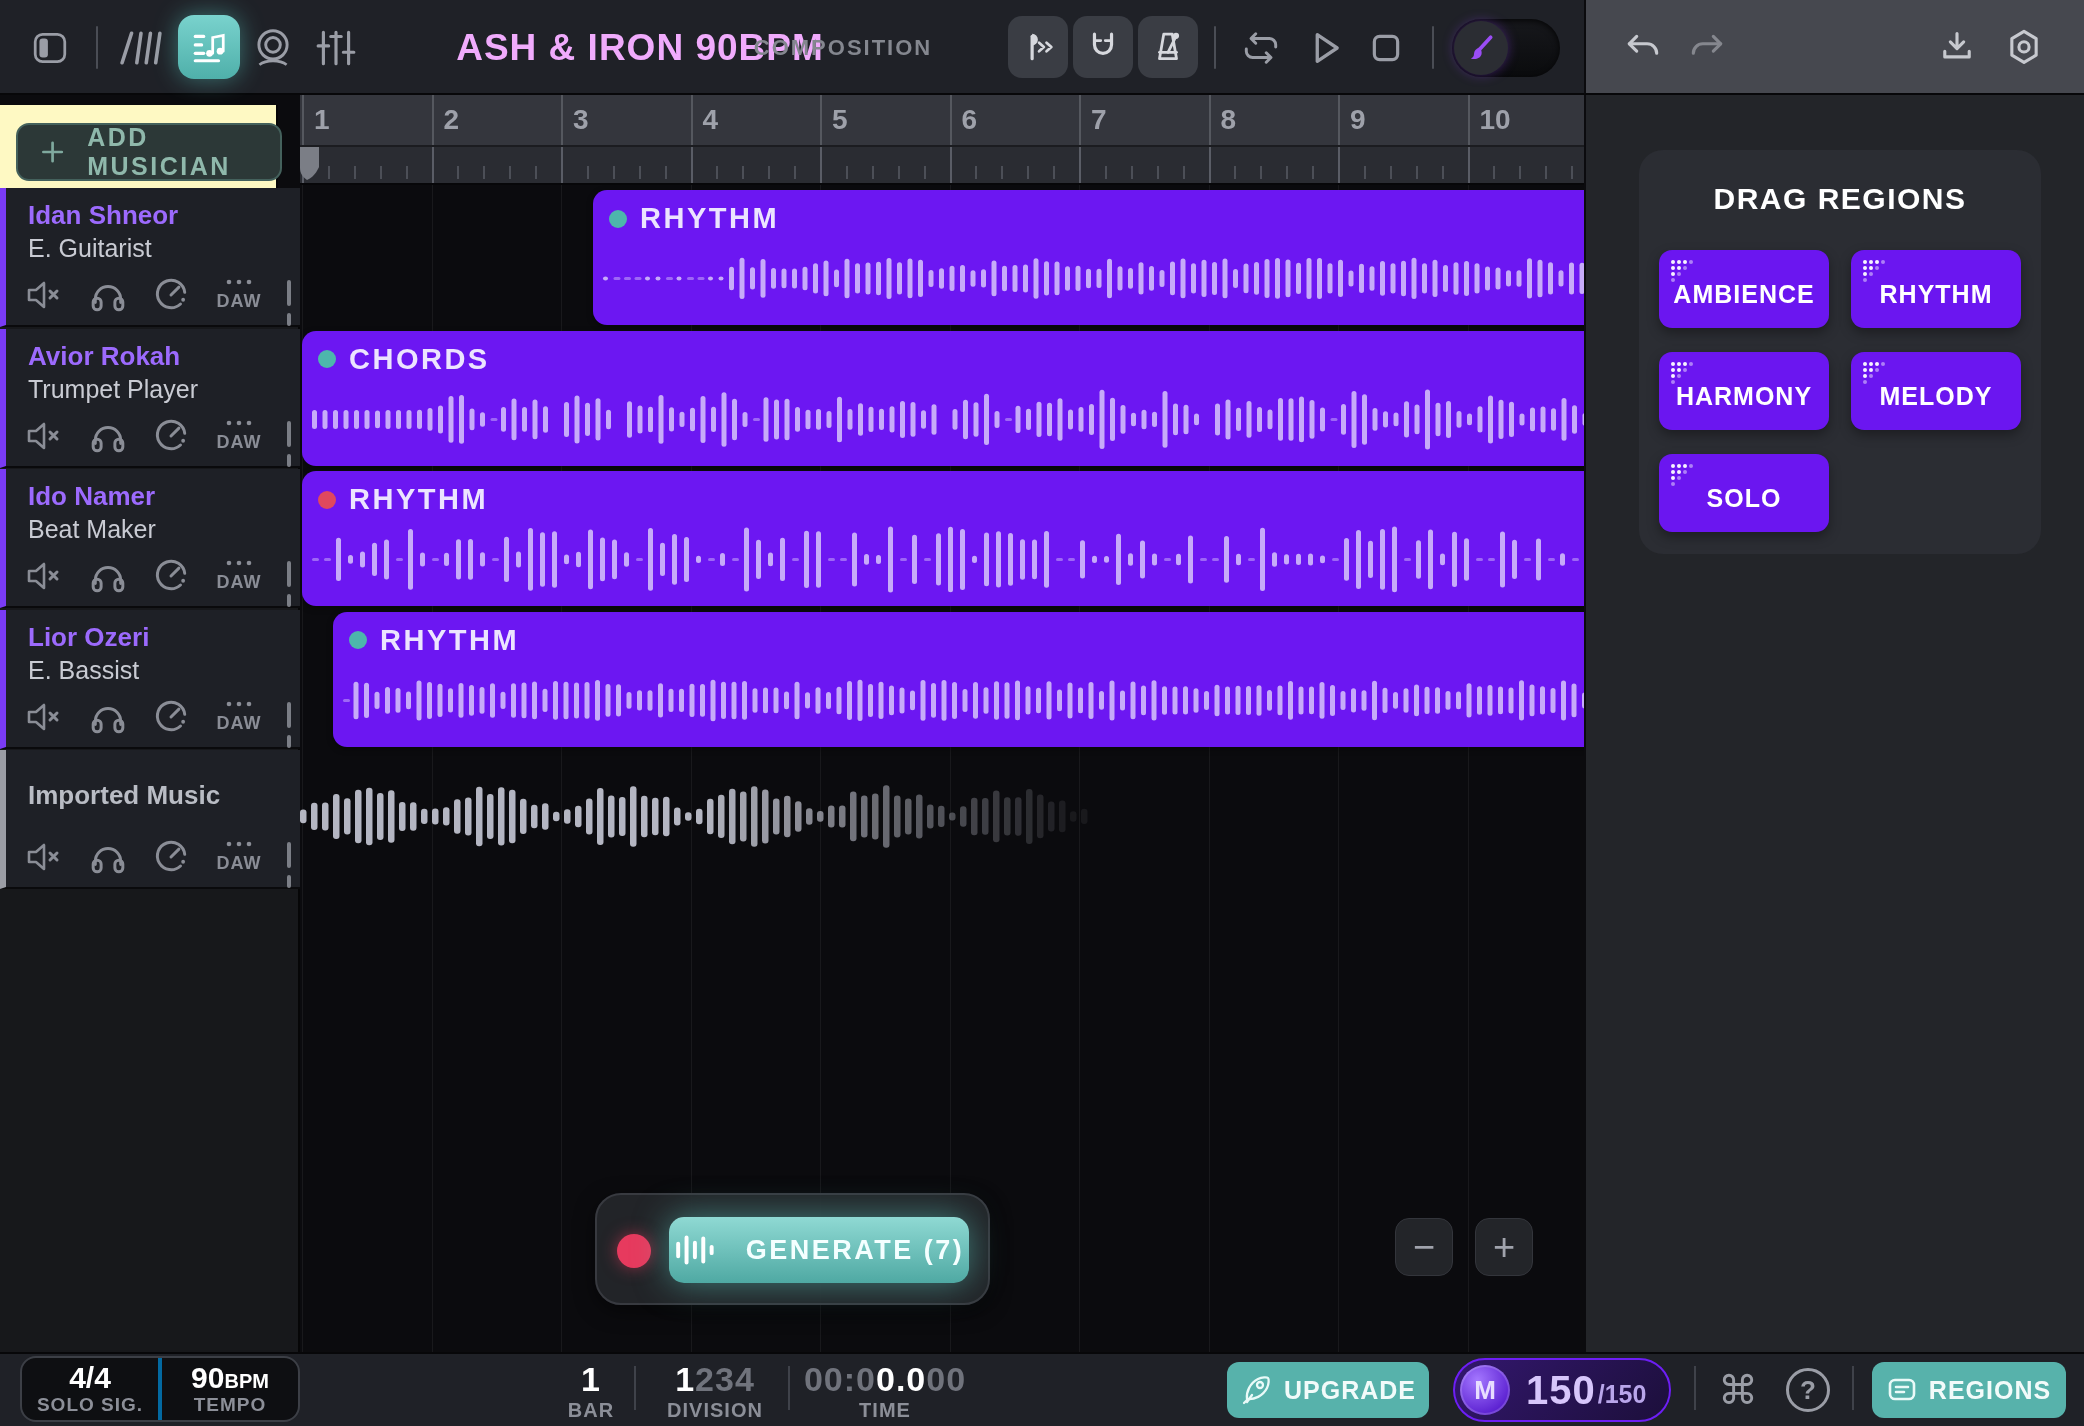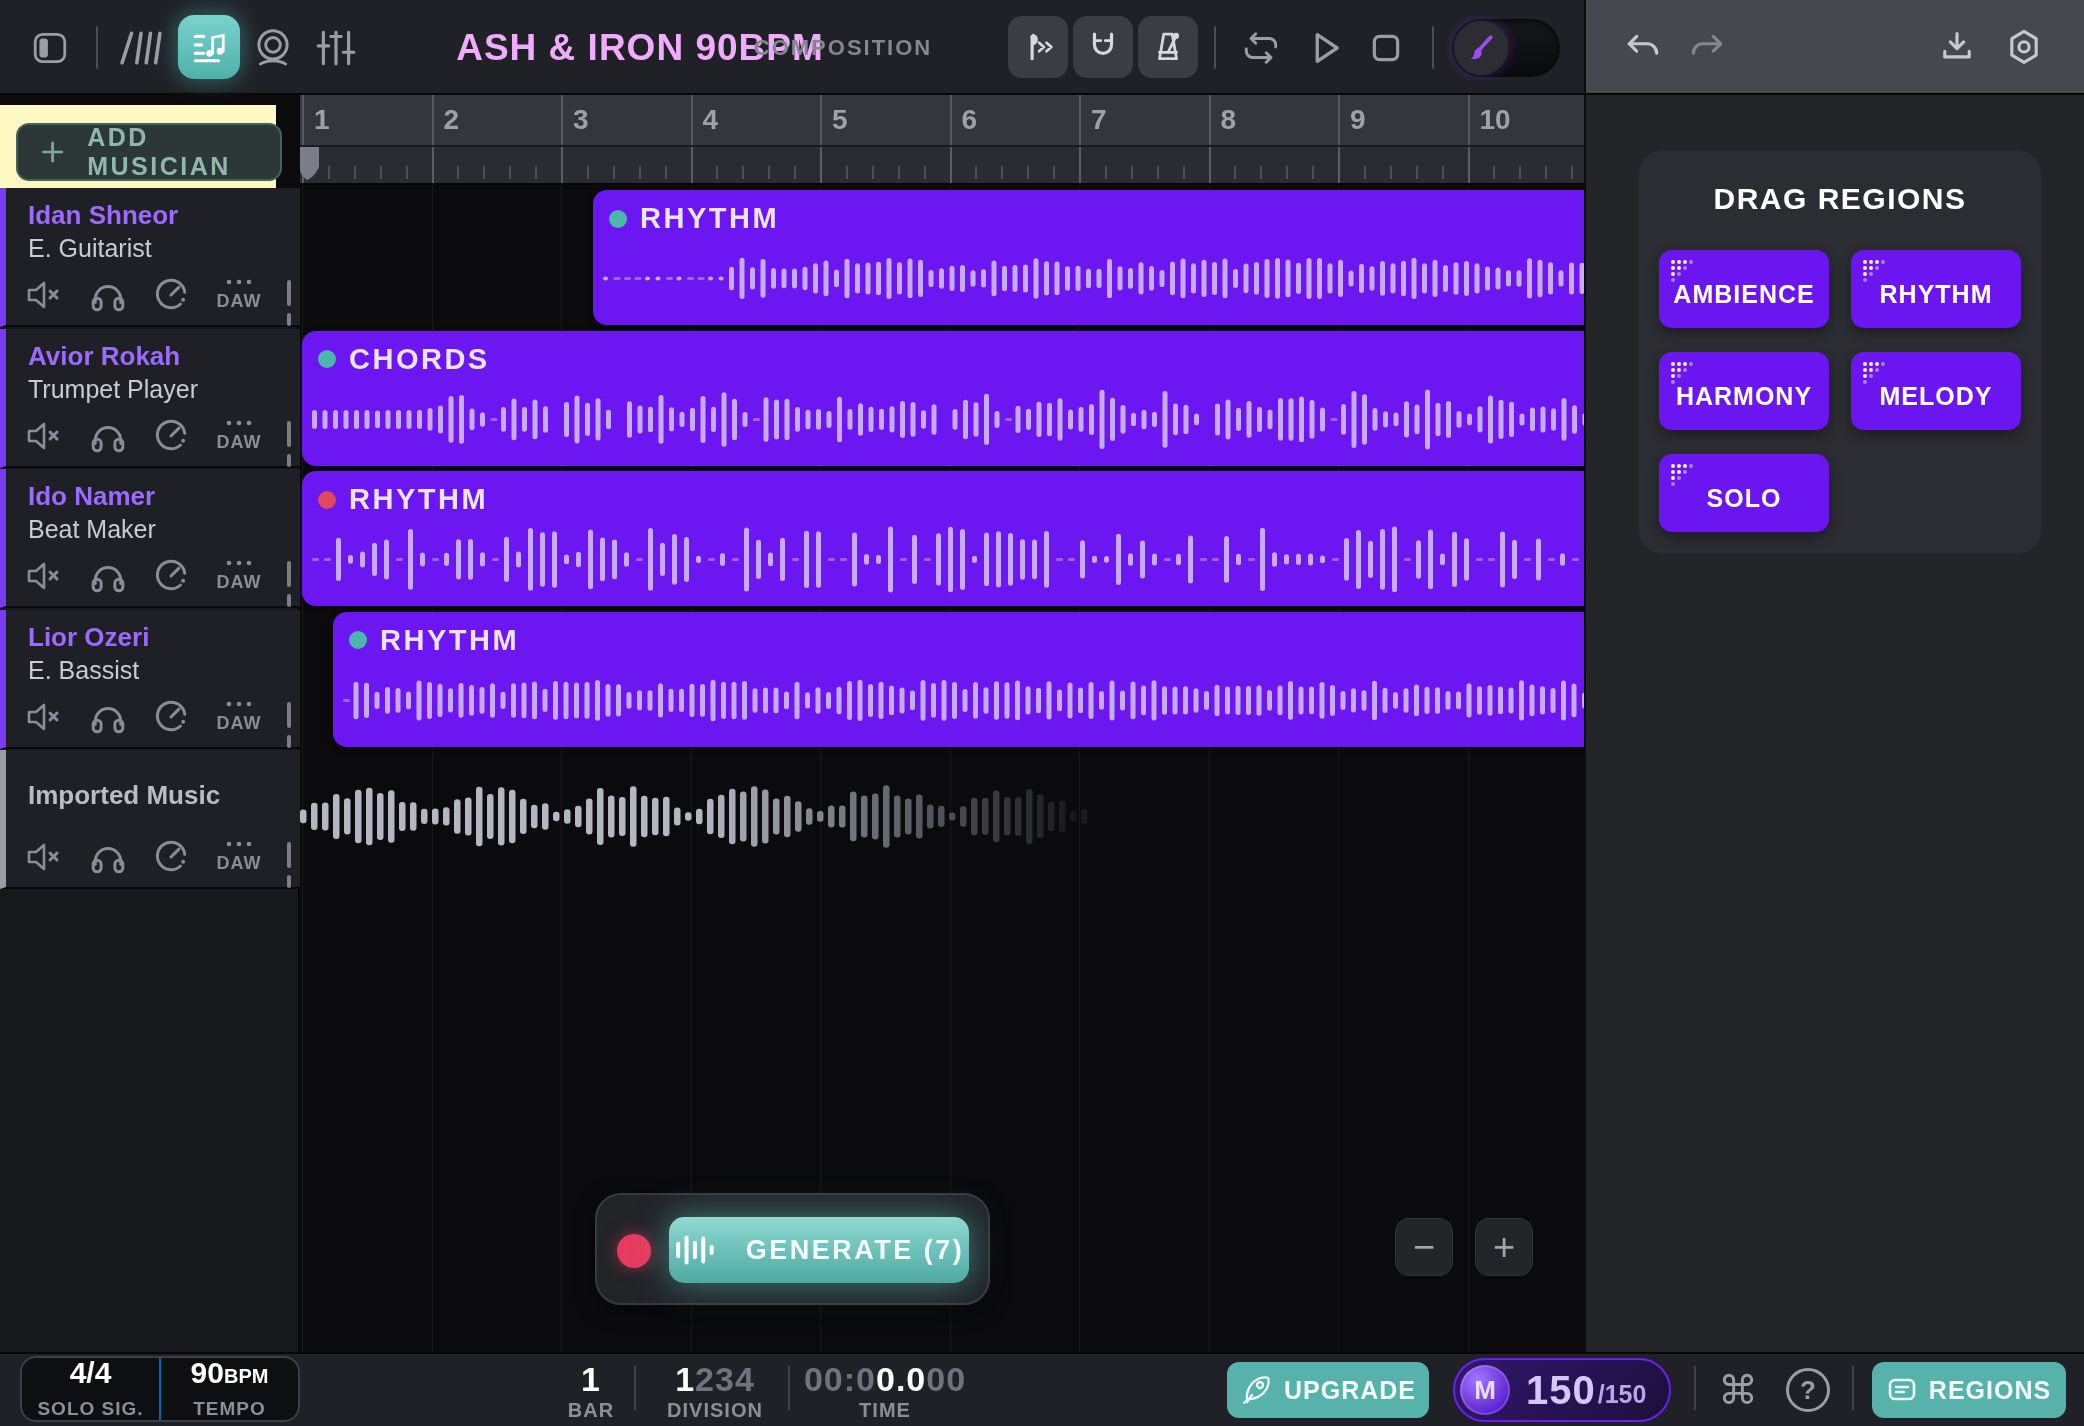--- a/index.html
+++ b/index.html
@@ -72,22 +72,22 @@
   background:linear-gradient(180deg,#8fd9d3,#4fa9a3);display:flex;align-items:center;justify-content:center;gap:26px;
   box-shadow:0 0 34px rgba(95,216,204,.5)}
 .genlabel{font-size:27px;font-weight:bold;letter-spacing:2.5px;color:#f4ffff}
 .zoombtn{position:absolute;top:1218px;width:58px;height:58px;border-radius:14px;background:#232529;border:1px solid #33353b;
   display:flex;align-items:center;justify-content:center;font-size:38px;color:#a0a3ac}
 
 
 .bottombar{position:absolute;left:0;top:1352px;width:2084px;height:74px;background:#1f2127;border-top:2px solid #070709}
 .tspill{position:absolute;left:20px;top:2px;width:280px;height:66px;border-radius:16px;background:#0e0f12;
   border:2px solid #3c3f46;display:flex}
-.tscell{flex:1;display:flex;flex-direction:column;align-items:center;justify-content:space-between;gap:1px}
-.tscell+.tscell{border-left:2px solid #0369a1}
+.tscell{flex:1;display:flex;flex-direction:column;align-items:center;justify-content:center;gap:1px}
+.tscell+.tscell{border-left:4px solid #0369a1}
 .tsval{font-size:30px;font-weight:bold;color:#fff;line-height:1}
 .tsunit{font-size:20px;font-weight:bold;color:#fff}
 .tslab{font-size:19px;font-weight:bold;letter-spacing:1px;color:#8c8f98}
 .bbgroup{position:absolute;top:8px;display:flex;flex-direction:column;align-items:center;gap:3px}
 .bbval{font-size:34px;font-weight:bold;color:#fff;line-height:1;letter-spacing:1px}
 .bblab{font-size:20px;font-weight:bold;letter-spacing:1px;color:#8c8f98}
 .dim{color:#70737c}
 .bbdiv{position:absolute;top:12px;width:2px;height:44px;background:#3f424a}
 .tealbtn{position:absolute;top:8px;height:56px;border-radius:12px;background:#57b2ab;display:flex;align-items:center;
   justify-content:center;gap:12px;color:#f2fbfa;font-size:25px;font-weight:bold;letter-spacing:1px}

